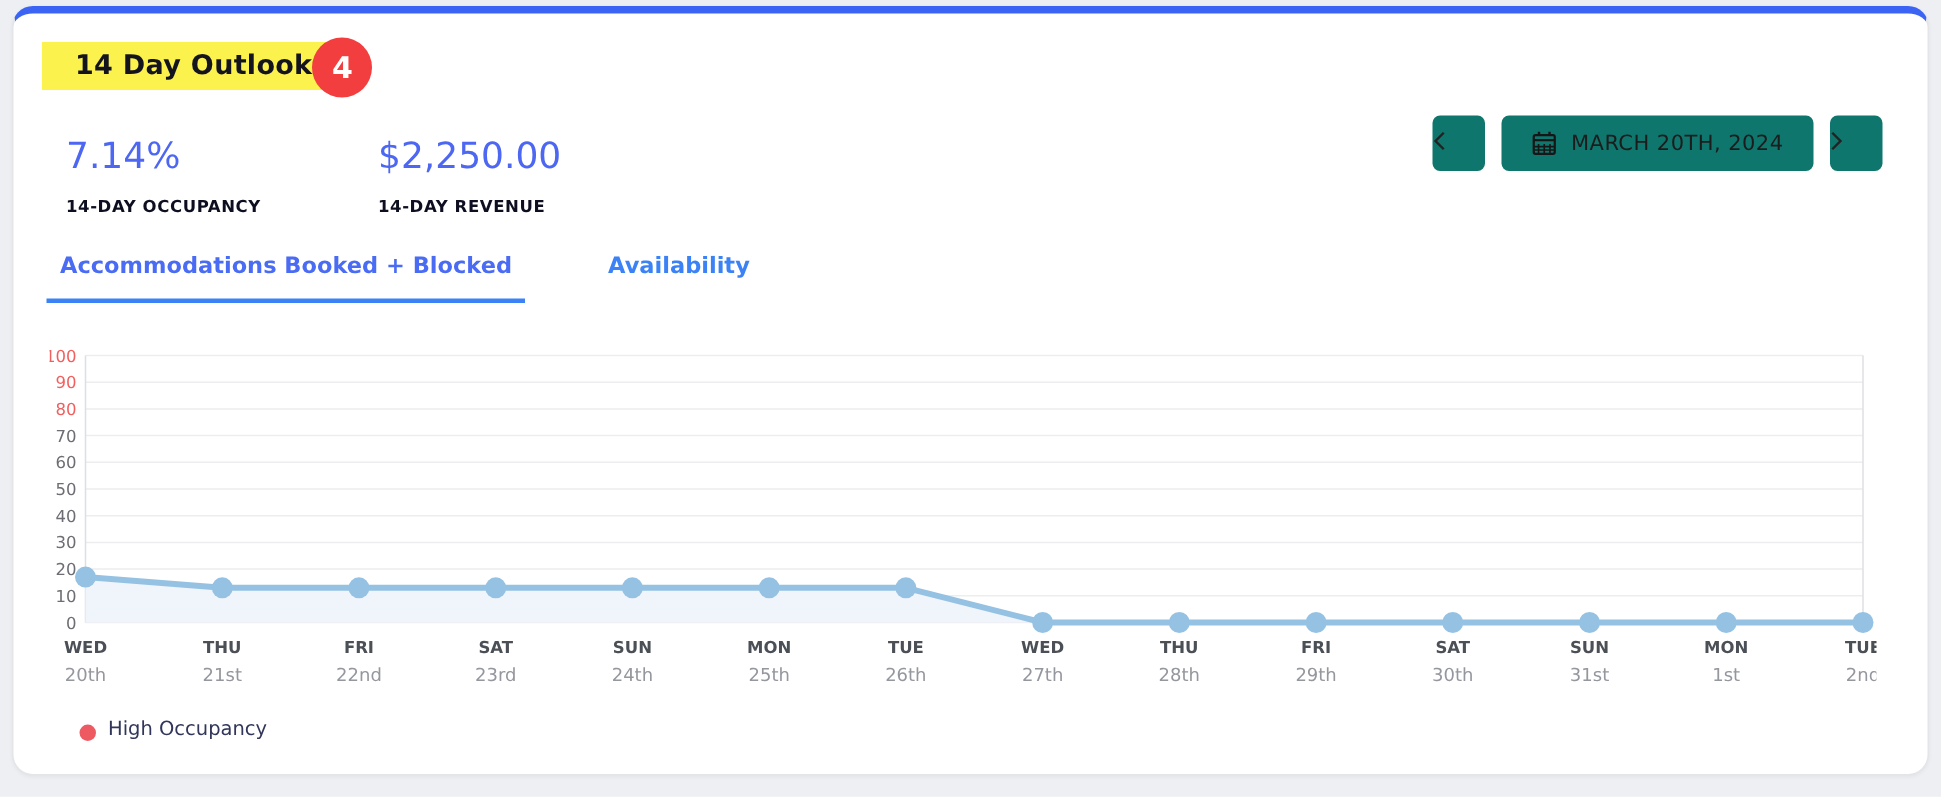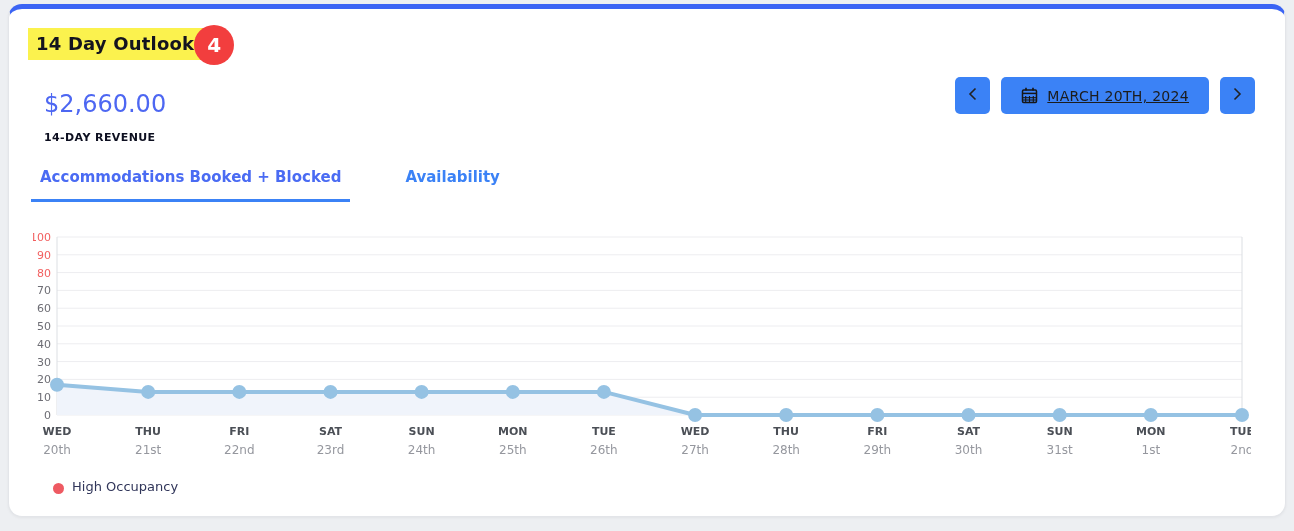--- a/index.html
+++ b/index.html
@@ -8,43 +8,42 @@
   .card {
     position:absolute; left:8px; top:4px; width:1278px; height:513px;
     background:#ffffff; border:1px solid #e3e5e9; border-top:5px solid #3b64f4;
     border-radius:14px; box-shadow:0 1px 3px rgba(0,0,0,.05);
     padding:0 30px;
   }
 
   
   .title-row { display:flex; align-items:center; margin-top:15px; margin-left:-11px; }
   .title-highlight {
-    background:#fbf24e; padding:5px 12px 6px 8px;
+    background:#fbf24e; padding:5px 12px 6px 22px;
     font-size:18px; font-weight:700; color:#14141f; letter-spacing:.2px;
   }
   .badge {
     width:40px; height:40px; border-radius:50%; background:#f23e3e;
     color:#fff; font-size:20px; font-weight:700;
     display:flex; align-items:center; justify-content:center;
     margin-left:-12px; z-index:2; position:relative; top:1px;
   }
 
   
   .stats-row { display:flex; margin-top:26px; margin-left:5px; }
   .stat { min-width:208px; }
   .stat-value { font-size:24px; color:#4d67f2; line-height:28px; }
   .stat-label { margin-top:13px; font-size:11px; font-weight:700; color:#0d0f20; letter-spacing:.4px; }
 
   
   .date-nav { position:absolute; top:68px; right:30px; display:flex; gap:11px; align-items:center; }
   .nav-btn {
-    height:37px; background:#3b82f6; border:none; border-radius:5px;
-    display:flex; align-items:center; justify-content:center; cursor:pointer;
+    height:37px; background:#0f766e; border:none; border-radius:5px;
+    display:flex; align-items:center; cursor:pointer;
     font-family:"DejaVu Sans", sans-serif;
-    text-decoration:underline;
   }
   .nav-btn.arrow { width:35px; }
   .nav-btn.date { padding:0 20px; gap:9px; font-size:14px; color:#1c1c1c; letter-spacing:.3px; font-weight:400; }
 
   
   .tabs { display:flex; gap:46px; margin-top:24px; margin-left:-8px; }
   .tab { font-size:15px; font-weight:700; padding:0 9px 13px 9px; cursor:pointer; color:#3b82f6; }
   .tab.active { color:#4a6bf3; border-bottom:3px solid #3b82f6; }
 
   
@@ -69,21 +68,25 @@
 
   <div class="title-row">
     <span class="title-highlight">
       <span>14 Day Outlook</span>
     </span>
     <span class="badge">4</span>
   </div>
 
   <div class="stats-row">
     <div class="stat">
-      <div class="stat-value">$2,660.00</div>
+      <div class="stat-value">7.14%</div>
+      <div class="stat-label">14-DAY OCCUPANCY</div>
+    </div>
+    <div class="stat">
+      <div class="stat-value">$2,250.00</div>
       <div class="stat-label">14-DAY REVENUE</div>
     </div>
   </div>
 
   <div class="date-nav">
     <button class="nav-btn arrow">
       <span>
         <svg width="9" height="14" viewBox="0 0 9 14">
             <polyline points="7.5,1.5 2,7 7.5,12.5" fill="none" stroke="#222" stroke-width="1.6"></polyline>
           </svg>

